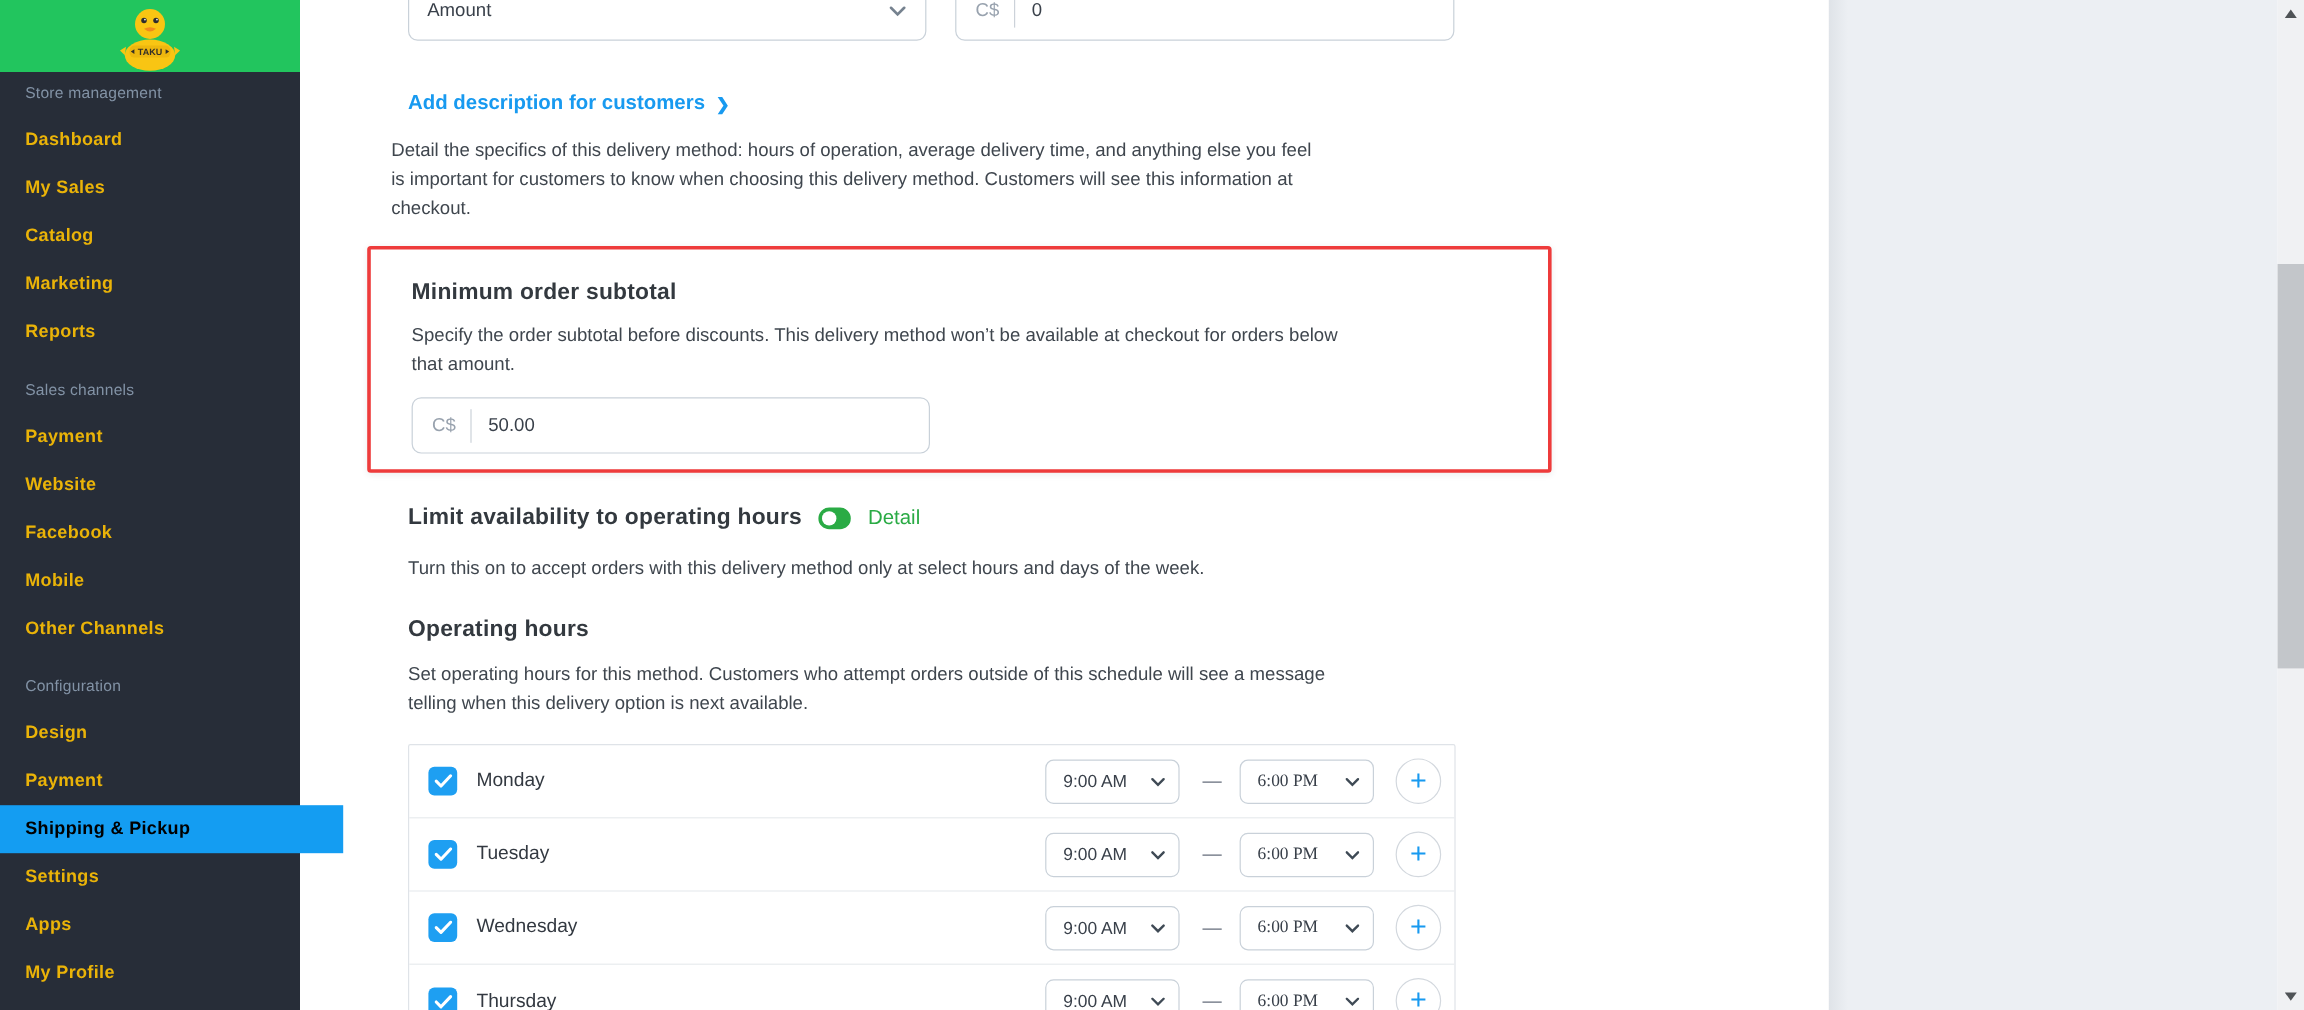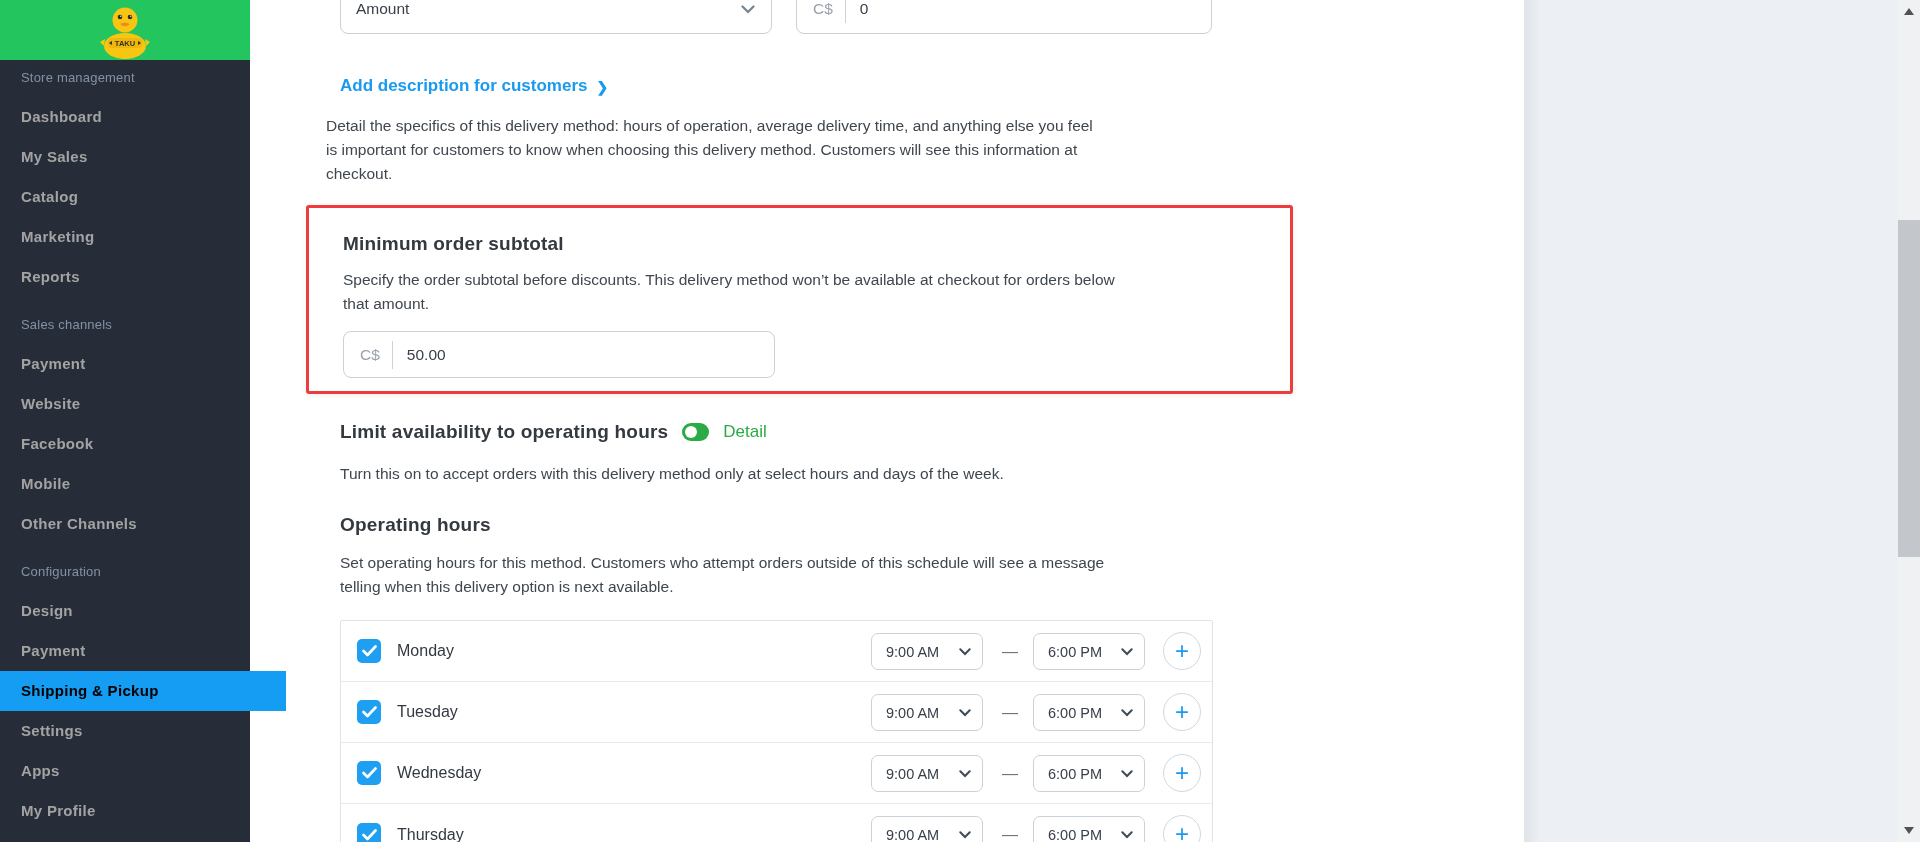--- a/index.html
+++ b/index.html
@@ -6,21 +6,21 @@
   html,body { width:1920px; height:842px; overflow:hidden; font-family:"Liberation Sans", sans-serif; }
   .app { position:relative; width:1920px; height:842px; background:#ffffff; overflow:hidden; }
 
   
   .sidebar { position:absolute; left:0; top:0; width:250px; height:842px; background:#272d38; z-index:5; }
   .sidebar-header { position:absolute; left:0; top:0; width:250px; height:60px; background:#22c55e; display:flex; align-items:center; justify-content:center; }
   .logo { width:52px; height:56px; margin-top:6px; cursor:pointer; }
   .sidebar-nav { position:absolute; top:56px; left:0; width:286px; }
   .nav-label { padding:14px 0 12px 21px; font-size:13px; color:#8292a5; letter-spacing:.2px; }
   .nav-label.later { padding-top:20px; }
-  .nav-item { height:40px; line-height:40px; padding-left:21px; color:#a3a3a3; font-size:15px; font-weight:bold; letter-spacing:.3px; cursor:pointer; white-space:nowrap; }
+  .nav-item { height:40px; line-height:40px; padding-left:21px; color:#eab308; font-size:15px; font-weight:bold; letter-spacing:.3px; cursor:pointer; white-space:nowrap; }
   .nav-item.active { background:#149df2; color:#000000; }
 
   
   .main { position:absolute; left:250px; top:0; width:1274px; height:842px; background:#ffffff; }
   .para { position:absolute; width:920px; font-size:15.5px; line-height:24px; color:#3f464e; white-space:pre-line; }
 
   .select-box, .currency-input {
     position:absolute; height:50px; background:#fff; border:1px solid #c9d1d9; border-radius:8px;
     display:flex; align-items:center; font-size:15.5px; color:#39404a; cursor:pointer;
   }
@@ -51,21 +51,21 @@
   .p4 { left:90px; top:551px; }
 
   
   .days-table { position:absolute; left:90px; top:620px; width:873px; background:#fff; border:1px solid #dfe3e8; border-radius:2px; }
   .day-row { position:relative; height:61px; display:flex; align-items:center; padding-left:16px; border-bottom:1px solid #e8ebee; }
   .day-row:last-child { border-bottom:none; }
   .checkbox { width:24px; height:24px; border-radius:5px; background:#1e9ff2; display:flex; align-items:center; justify-content:center; cursor:pointer; flex:none; }
   .day-label { margin-left:16px; font-size:16px; color:#333941; }
   .time-select { position:absolute; top:12px; width:112px; height:37px; border:1px solid #c9d1d9; border-radius:7px; background:#fff; display:flex; align-items:center; justify-content:space-between; padding:0 11px 0 14px; font-size:14.5px; color:#39404a; cursor:pointer; }
   .time-select.start { left:530px; }
-  .time-select.end { left:692px; }
+  .time-select.end { left:692px;font-family:Liberation Serif, serif; }
   .dash { position:absolute; left:650px; top:0; width:38px; text-align:center; line-height:61px; color:#6b7380; font-size:16px; }
   .add-btn { position:absolute; left:822px; top:11px; width:38px; height:38px; border-radius:50%; border:1px solid #d3d8de; background:#fff; color:#189af0; font-size:24px; line-height:34px; text-align:center; cursor:pointer; font-family:"Liberation Sans", sans-serif; }
 
   
   .right-gutter { position:absolute; left:1524px; top:0; width:374px; height:842px; background:linear-gradient(to right, #dfe3e8 0px, #eceff3 16px); }
   .scrollbar { position:absolute; left:1898px; top:0; width:22px; height:842px; background:#f0f1f3; }
   .sb-arrow { position:absolute; left:6px; width:0; height:0; }
   .sb-arrow.up { top:8px; border-left:5px solid transparent; border-right:5px solid transparent; border-bottom:7px solid #4f5356; cursor:pointer; }
   .sb-arrow.down { bottom:8px; border-left:5px solid transparent; border-right:5px solid transparent; border-top:7px solid #4f5356; cursor:pointer; }
   .sb-thumb { position:absolute; left:0; top:220px; width:22px; height:337px; background:#c3c6ca; cursor:pointer; }

